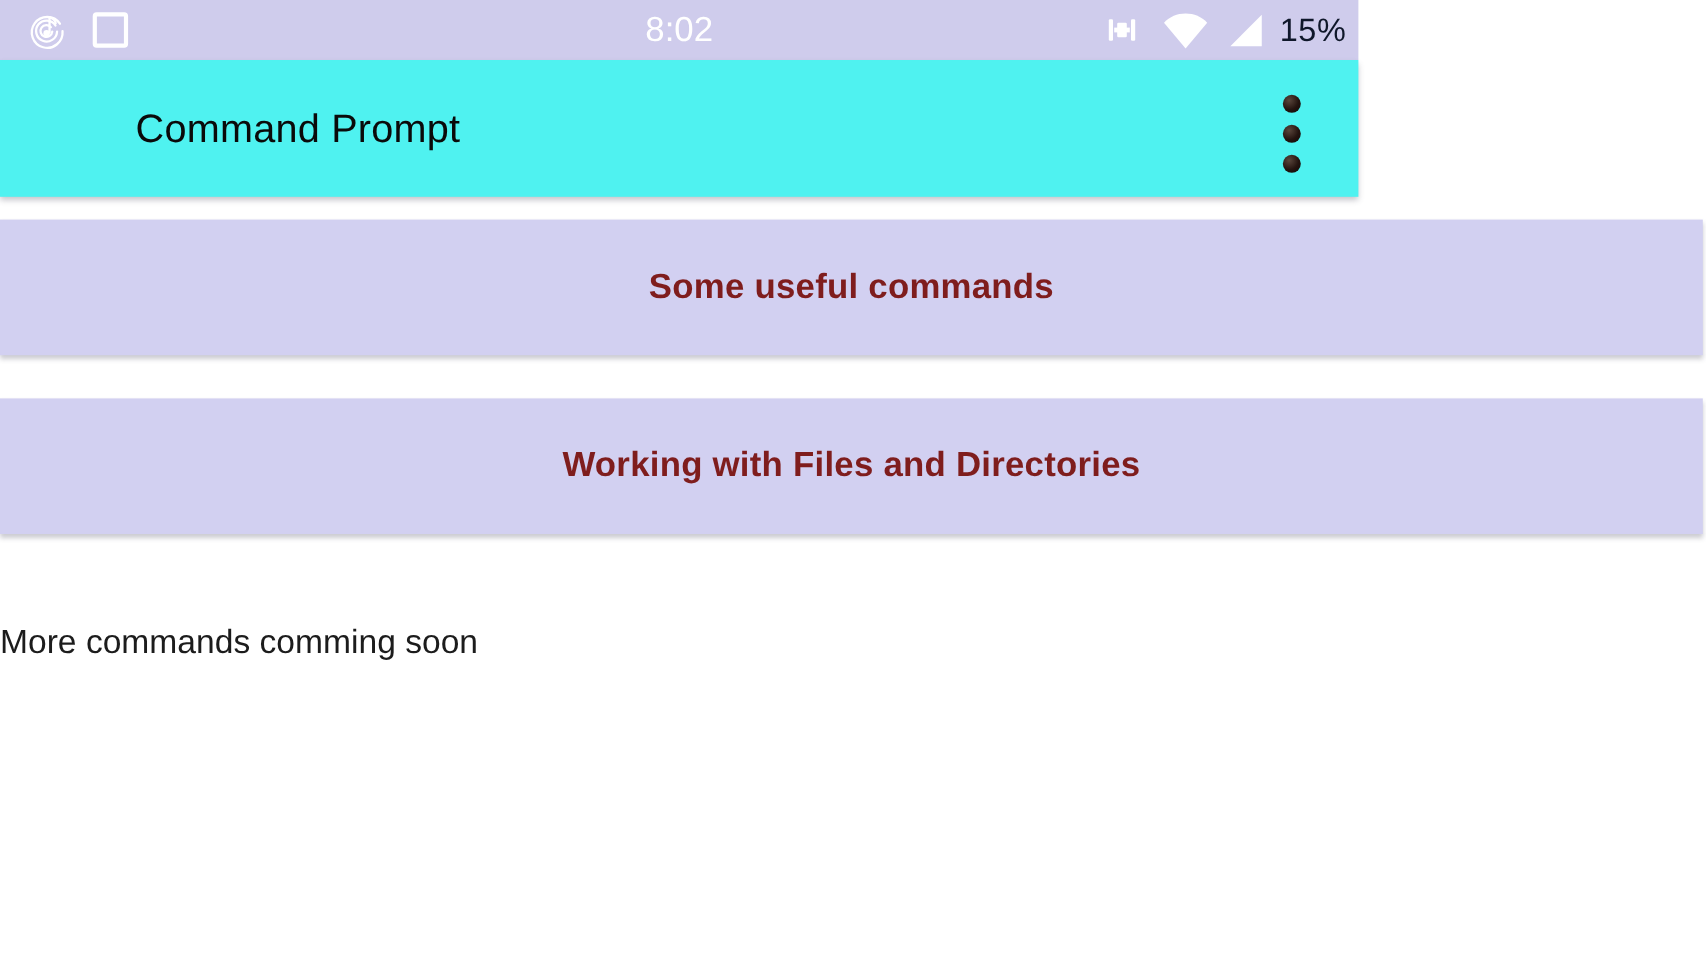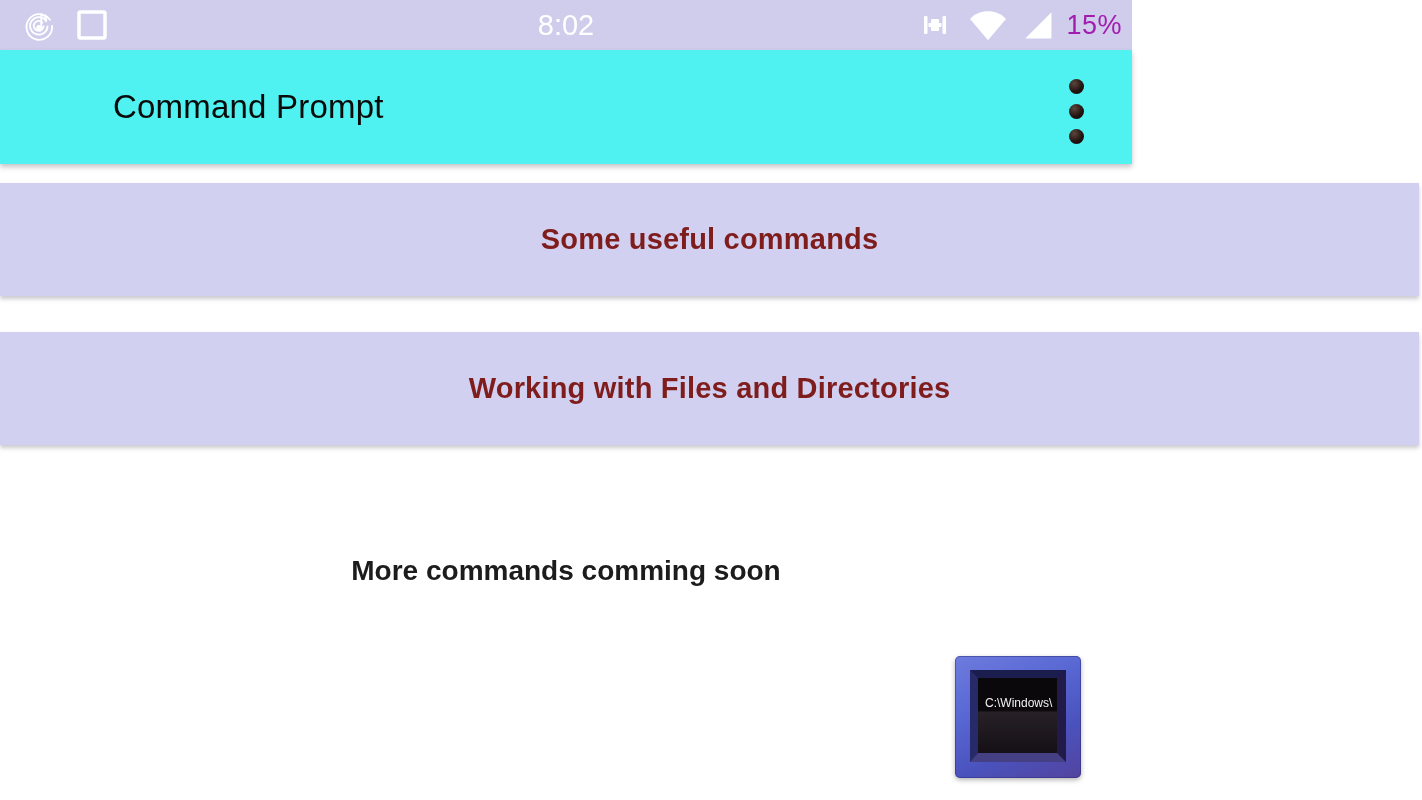--- a/index.html
+++ b/index.html
@@ -27,21 +27,21 @@
   .sb-icon { display: inline-flex; align-items: center; justify-content: center; }
   .sb-time {
     position: absolute; left: 0; right: 0; top: 0; bottom: 0;
     display: flex; align-items: center; justify-content: center;
     font-size: 29px; font-weight: 500; color: #ffffff;
   }
   .sb-right {
     position: absolute; right: 10px; top: 0; bottom: 0;
     display: flex; align-items: center; gap: 11px;
   }
-  .sb-batt { font-size: 27px; color: #a21caf; letter-spacing: 0.5px; }
+  .sb-batt { font-size: 27px; color: #0f172a; letter-spacing: 0.5px; }
 
   
   .app-bar {
     height: 114px;
     background: #4ff2f0;
     display: flex;
     align-items: center;
     position: relative;
     box-shadow: 0 3px 5px rgba(60,60,80,0.30);
   }
@@ -74,24 +74,24 @@
     box-shadow: 0 3px 4px rgba(70,70,90,0.28);
     cursor: pointer;
   }
   .menu-button + .menu-button { margin-top: 36px; }
   .menu-button span {
     font-size: 29px; font-weight: bold; color: #7f1d1d;
     letter-spacing: 0.2px;
   }
 
   .note {
-    margin-top: 110px;
-    text-align: center;
+    margin-top: 74px;
+    text-align: left;
     font-size: 28px;
-    font-weight: 700;
+    font-weight: 400;
     color: #1c1c1c;
   }
 
   
   .app-icon {
     position: absolute;
     right: 51px; bottom: 22px;
     width: 126px; height: 122px;
     border-radius: 5px;
     background: linear-gradient(155deg, #6e7cdf 0%, #5766d2 38%, #4a52bd 68%, #53449e 100%);
@@ -174,19 +174,14 @@
     <div class="menu-button">
       <span>Some useful commands</span>
     </div>
     <div class="menu-button">
       <span>Working with Files and Directories</span>
     </div>
 
     <p class="note">More commands comming soon</p>
   </main>
 
-  <div class="app-icon">
-    <div class="app-icon-screen">
-      <span class="app-icon-text">C:\Windows\</span>
-    </div>
-  </div>
 
 </div>
 
 </body></html>

